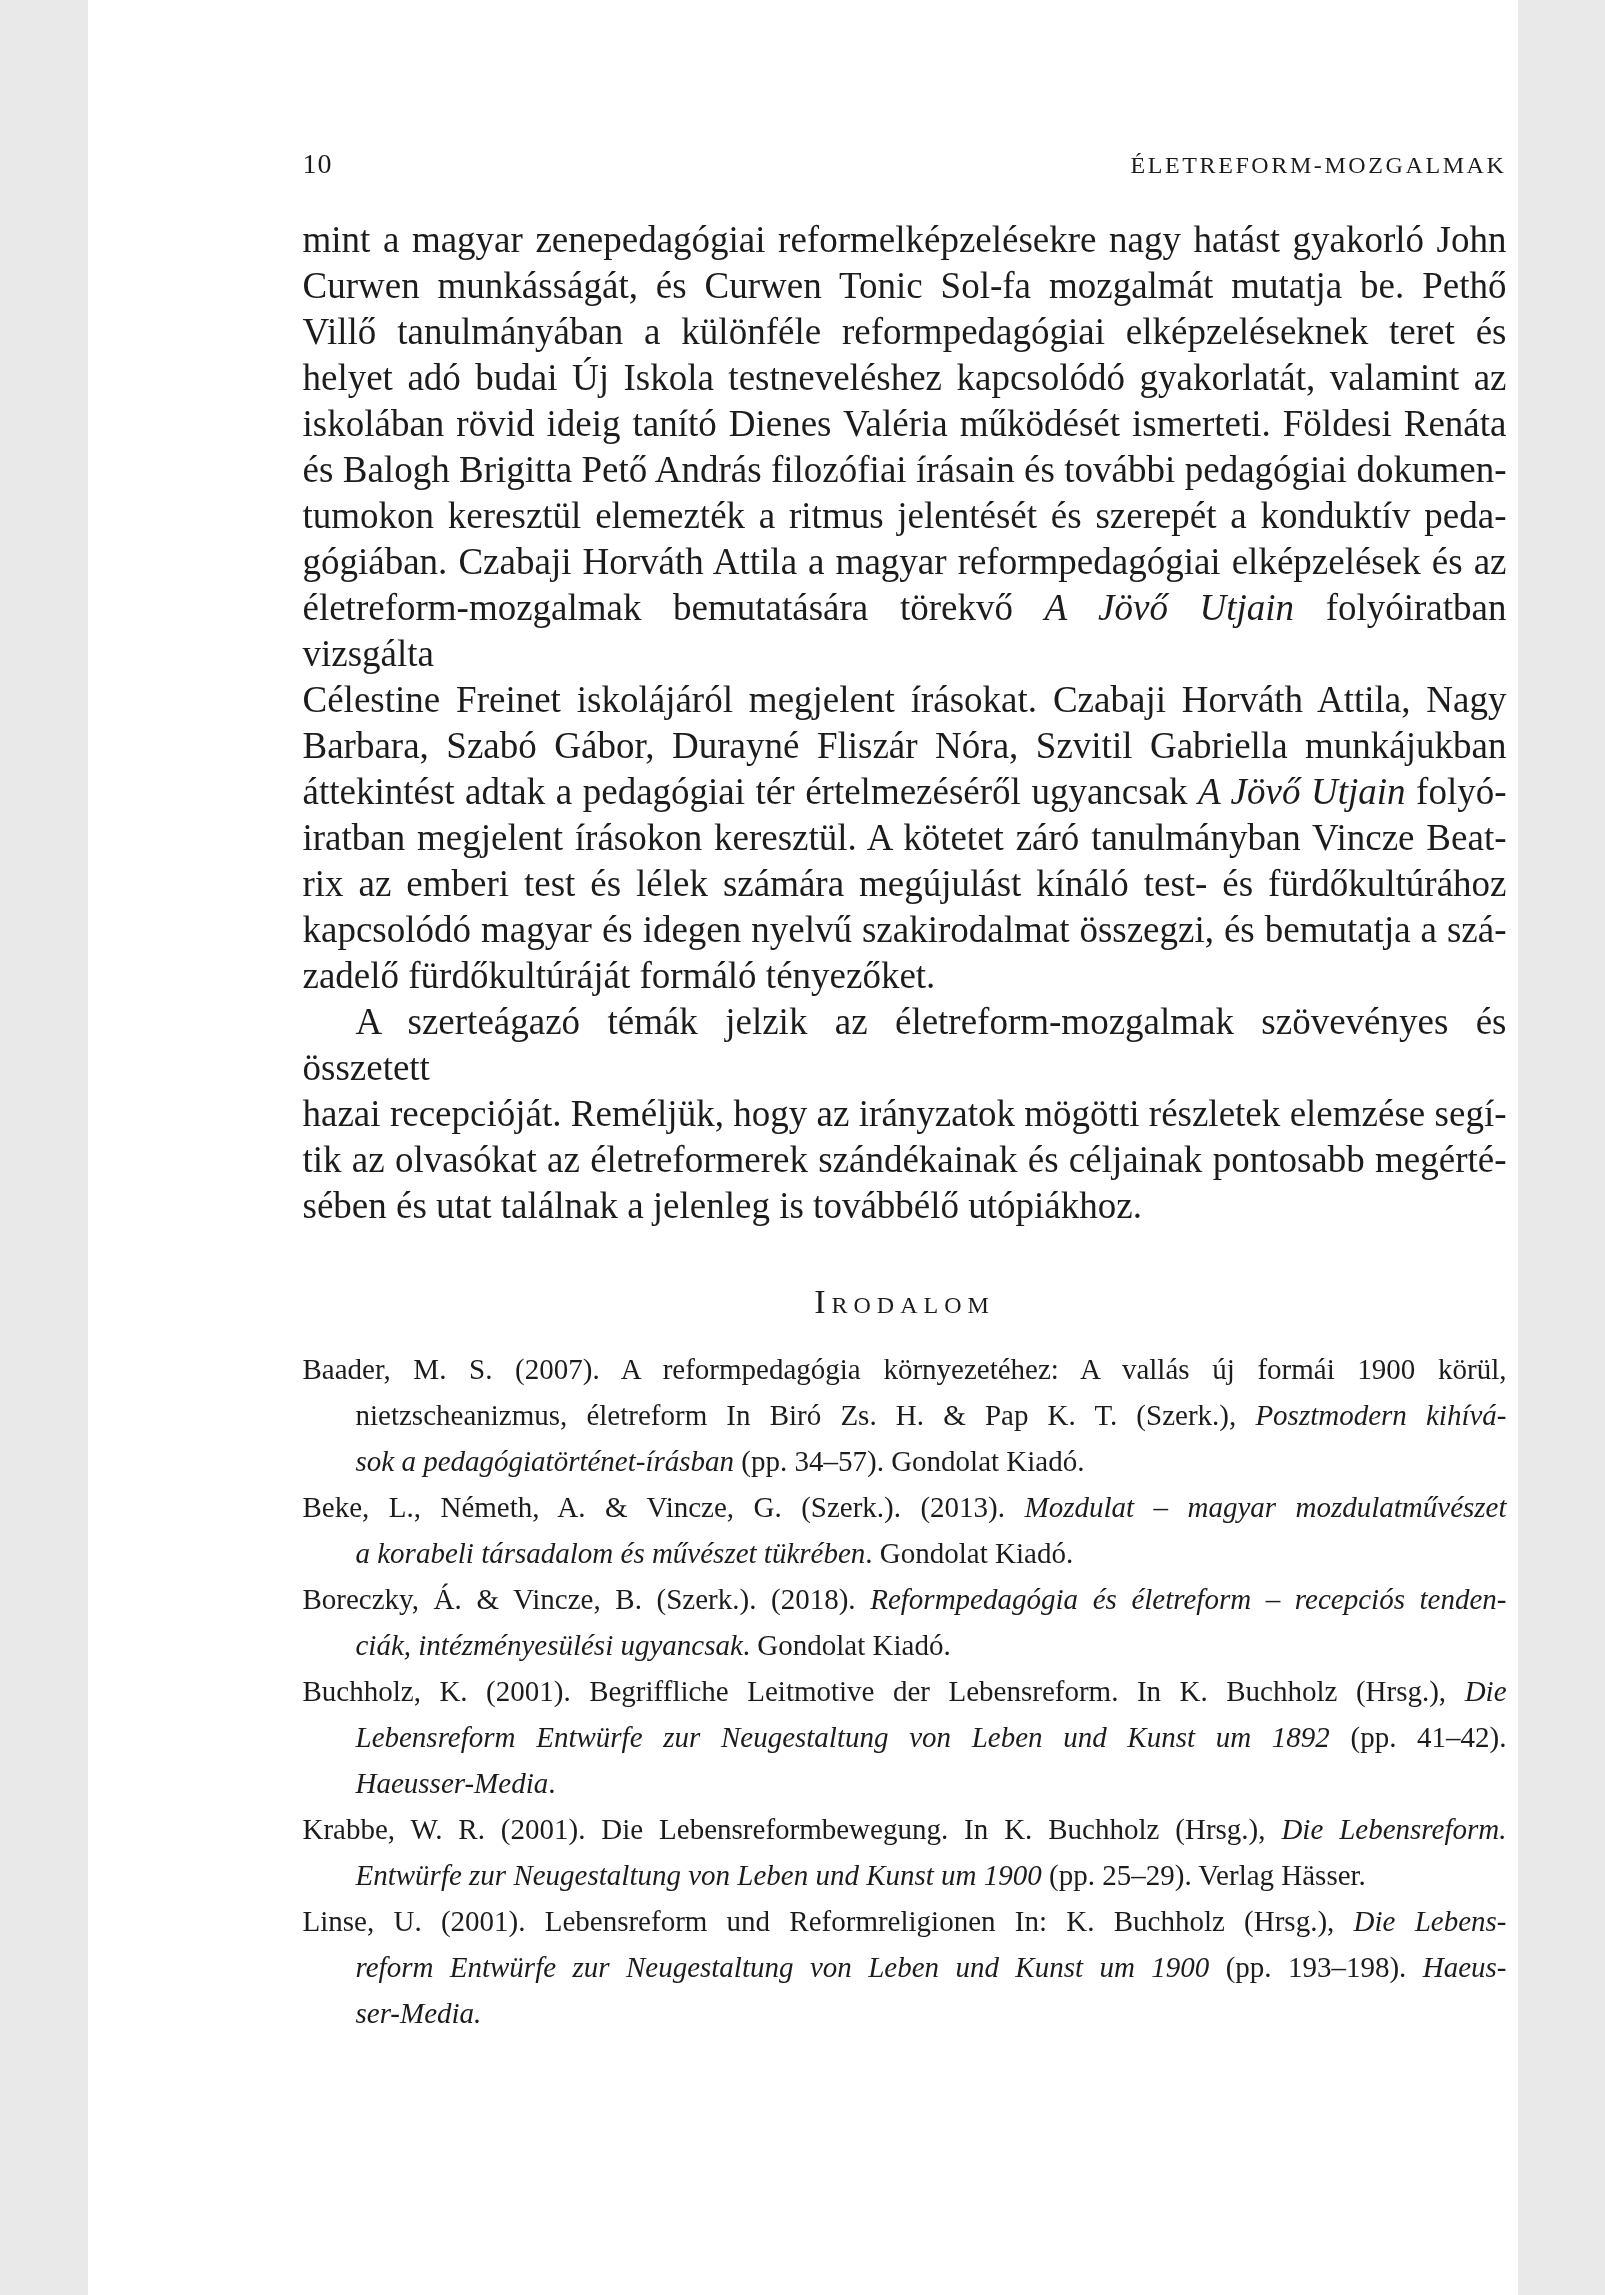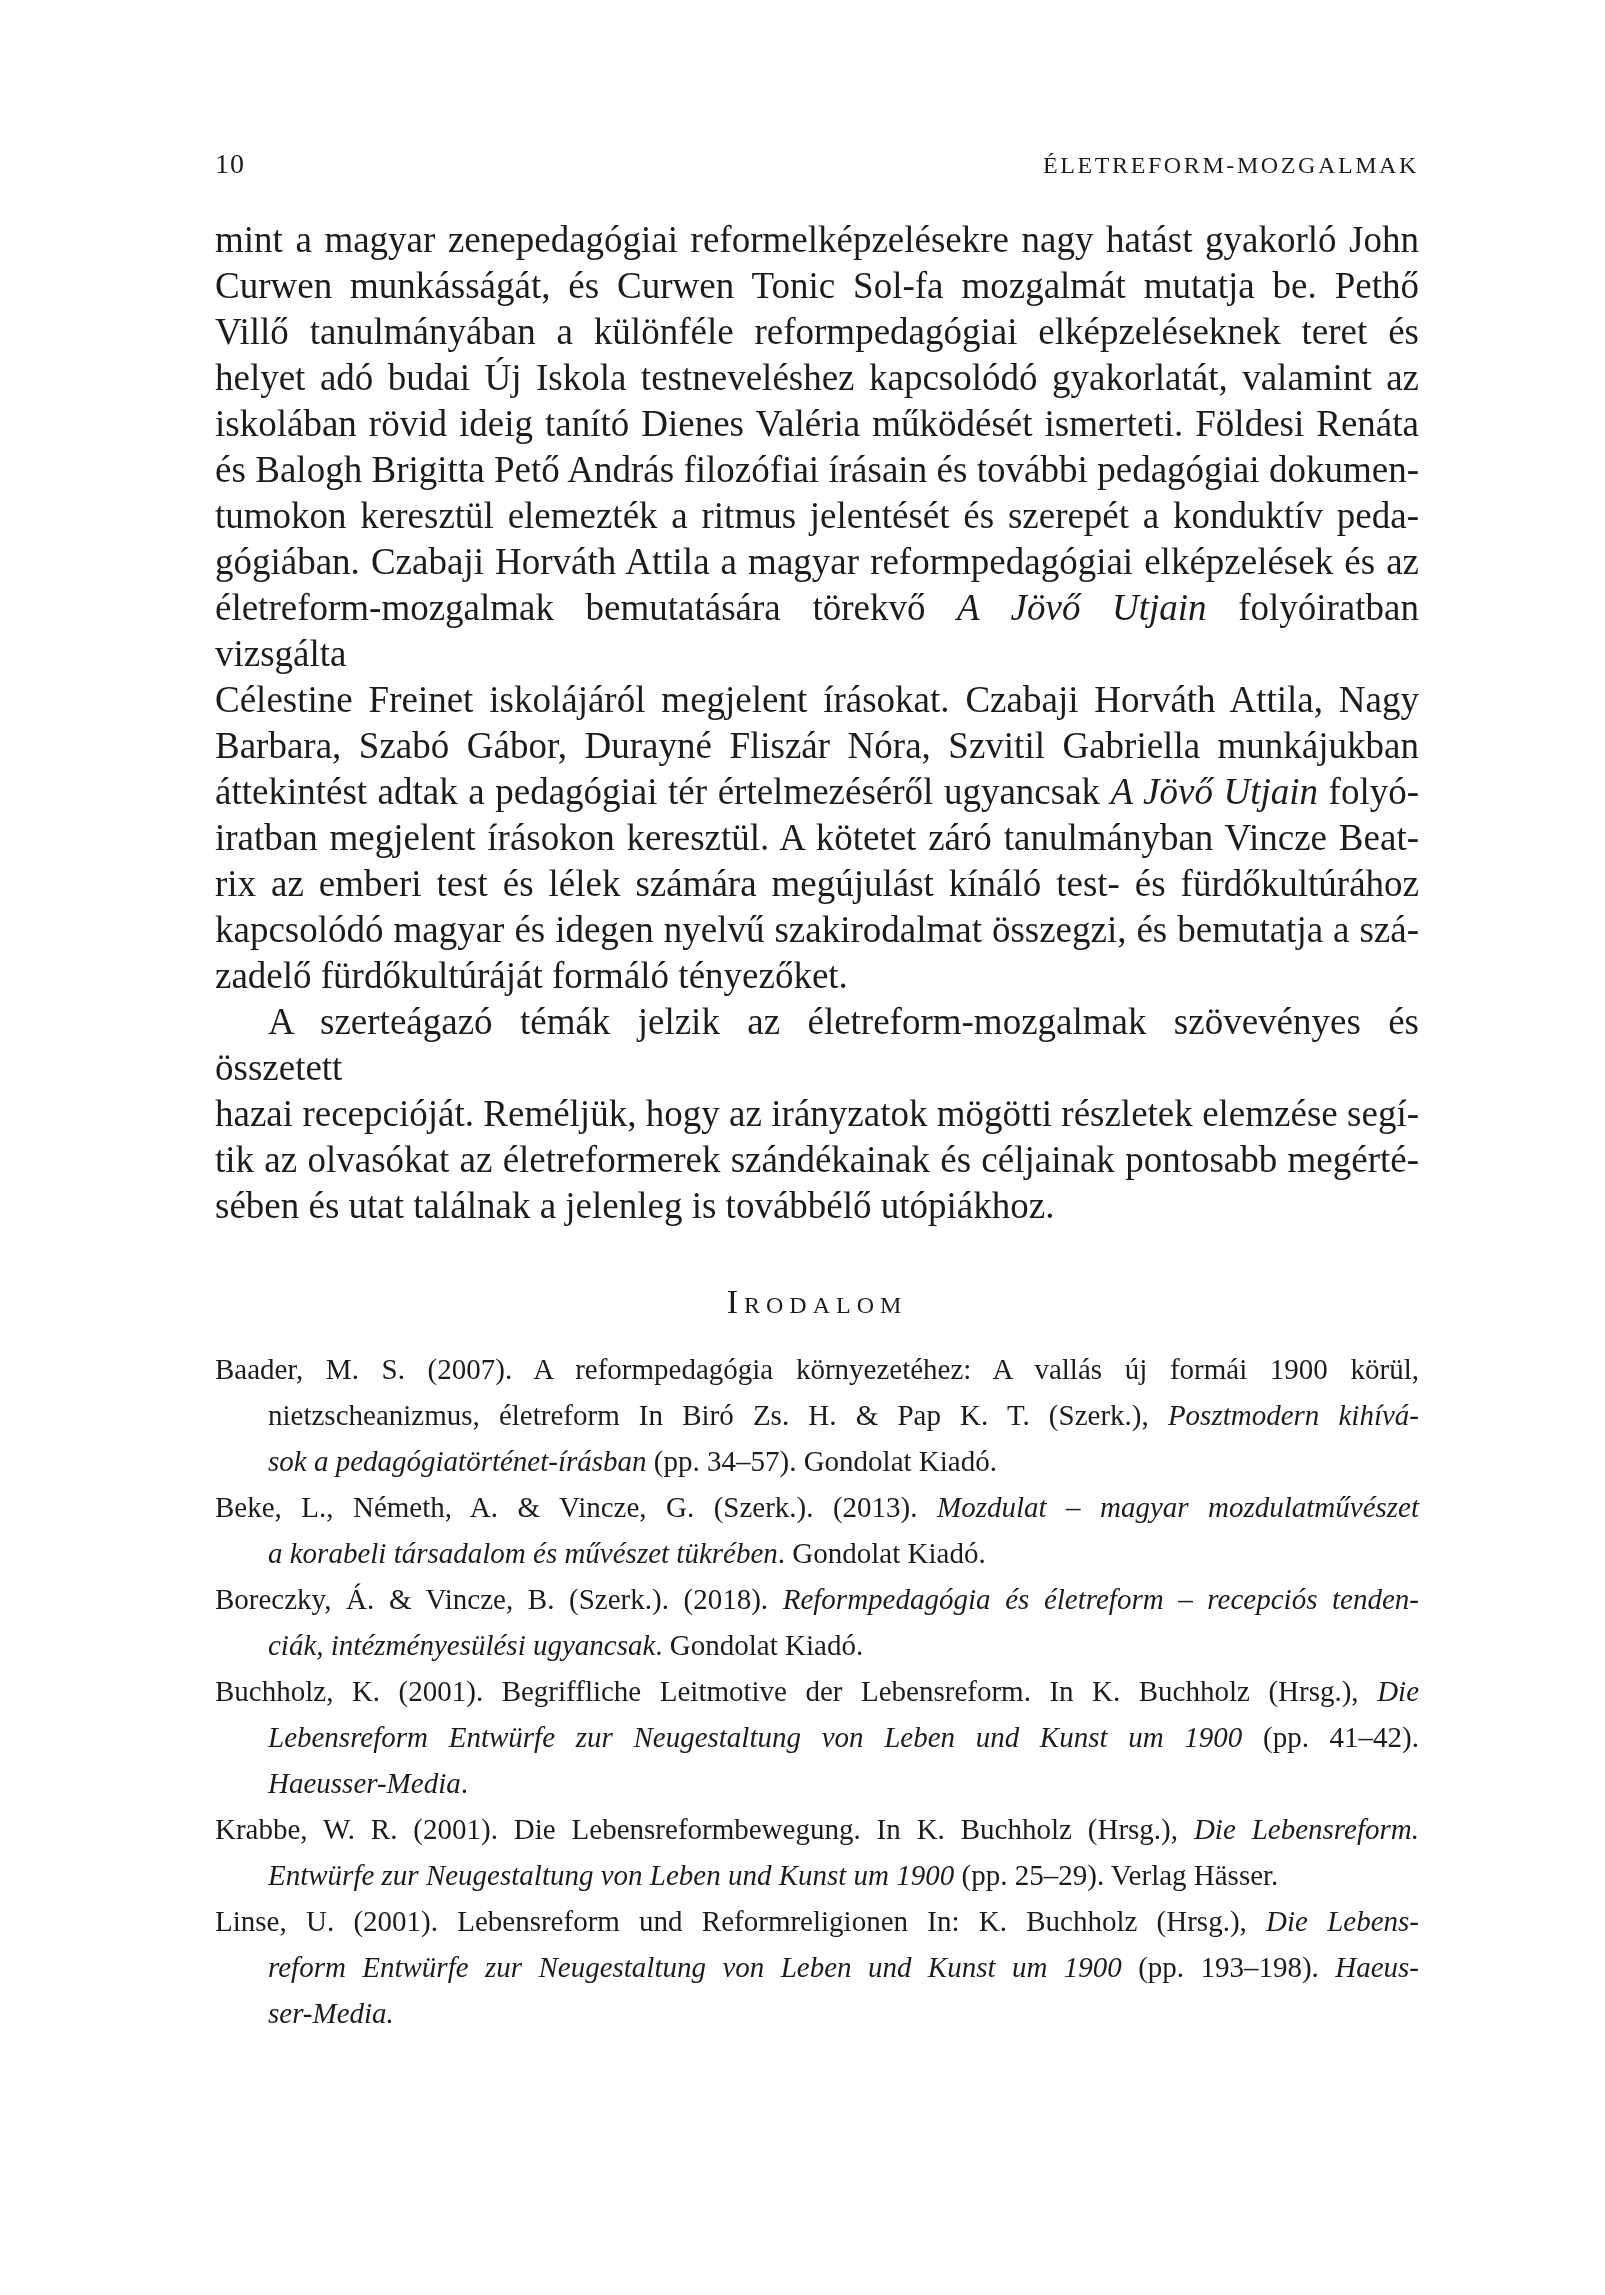--- a/index.html
+++ b/index.html
@@ -2,21 +2,21 @@
 <html lang="hu" style="font-size:13.8px"><head>
 <meta charset="utf-8">
 <style>
   html, body {
     margin: 0;
     padding: 0;
     background: #e9e9e9;
   }
   .page {
     position: relative;
-    width: 1605px;
+    width: 1430px;
     height: 2295px;
     margin: 0 auto;
     background: #ffffff;
     color: #1c1c1c;
     font-family: "Liberation Serif", "DejaVu Serif", serif;
     overflow: hidden;
   }
   .page-header {
     position: absolute;
     left: 215px;
@@ -125,21 +125,21 @@
       <div>
         <div class="line"><span>Beke, L., Németh, A. &amp; Vincze, G. (Szerk.). (2013). </span><em>Mozdulat – magyar mozdulatművészet</em></div>
         <div class="line hang last"><em>a korabeli társadalom és művészet tükrében</em><span>. Gondolat Kiadó.</span></div>
       </div>
       <div>
         <div class="line"><span>Boreczky, Á. &amp; Vincze, B. (Szerk.). (2018). </span><em>Reformpedagógia és életreform – recepciós tenden-</em></div>
         <div class="line hang last"><em>ciák, intézményesülési ugyancsak</em><span>. Gondolat Kiadó.</span></div>
       </div>
       <div>
         <div class="line"><span>Buchholz, K. (2001). Begriffliche Leitmotive der Lebensreform. In K. Buchholz (Hrsg.), </span><em>Die</em></div>
-        <div class="line hang"><em>Lebensreform Entwürfe zur Neugestaltung von Leben und Kunst um 1900</em><span> (pp. 41–42).</span></div>
+        <div class="line hang"><em>Lebensreform Entwürfe zur Neugestaltung von Leben und Kunst um 1892</em><span> (pp. 41–42).</span></div>
         <div class="line hang last"><em>Haeusser-Media</em><span>.</span></div>
       </div>
       <div>
         <div class="line"><span>Krabbe, W. R. (2001). Die Lebensreformbewegung. In K. Buchholz (Hrsg.), </span><em>Die Lebensreform.</em></div>
         <div class="line hang last"><em>Entwürfe zur Neugestaltung von Leben und Kunst um 1900</em><span> (pp. 25–29). Verlag Hässer.</span></div>
       </div>
       <div>
         <div class="line"><span>Linse, U. (2001). Lebensreform und Reformreligionen In: K. Buchholz (Hrsg.), </span><em>Die Lebens-</em></div>
         <div class="line hang"><em>reform Entwürfe zur Neugestaltung von Leben und Kunst um 1900</em><span> (pp. 193–198). </span><em>Haeus-</em></div>
         <div class="line hang last"><em>ser-Media.</em></div>

